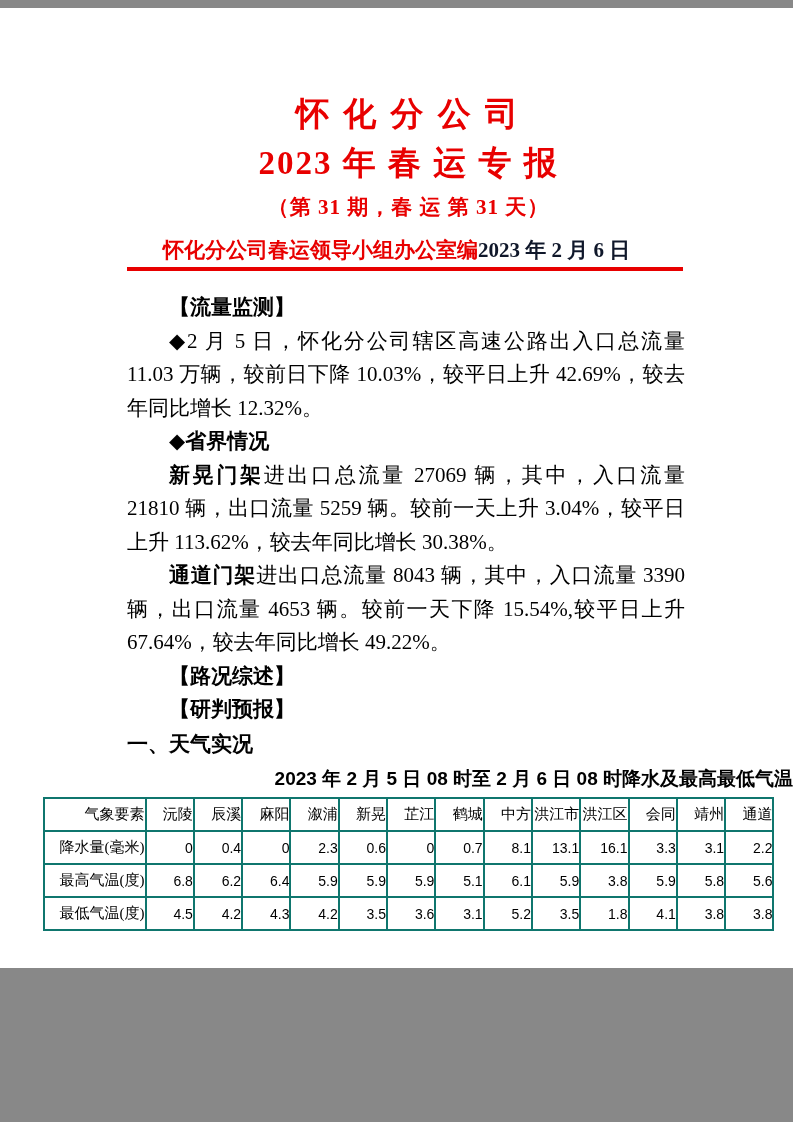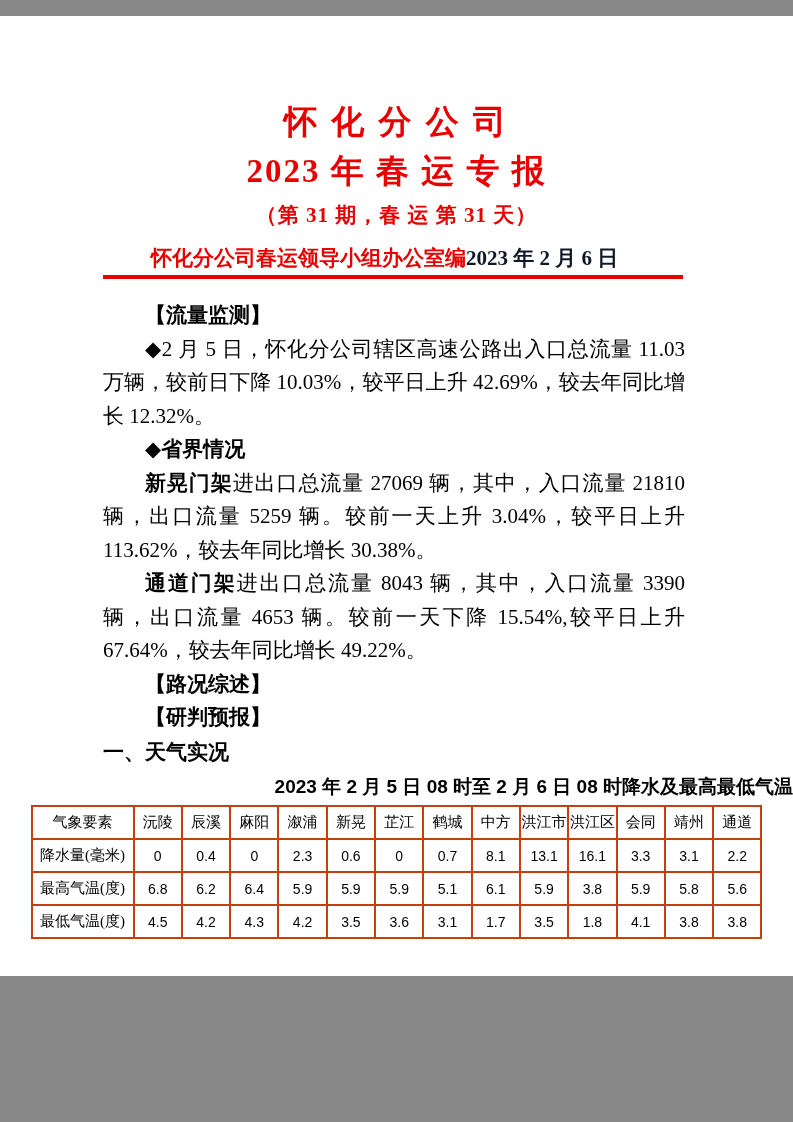--- a/index.html
+++ b/index.html
@@ -1,19 +1,19 @@
 <!DOCTYPE html>
 <html><head>
 <meta charset="utf-8">
 <style>
   html,body { margin:0; padding:0; background:#888; }
   .page {
-    width:793px; height:960px; margin:16px auto; background:#ffffff;
+    width:793px; height:960px; margin:8px auto; background:#ffffff;
     font-family:"Liberation Serif","DejaVu Serif",serif;
-    color:#000; position:relative; overflow:hidden; box-sizing:border-box;
+    color:#000; position:relative; overflow:hidden; box-sizing:border-box;padding-left:24px;
   }
   
   .titleblock { padding-top:86px; text-align:center; color:#e80000; }
   .t1 { font-size:33px; font-weight:bold; letter-spacing:3px; line-height:40px; }
   .t2 { font-size:33px; font-weight:bold; letter-spacing:2px; line-height:40px; margin-top:9px; }
   .t3 { font-size:21px; font-weight:bold; letter-spacing:1px; line-height:26px; margin-top:11px; }
   .masthead {
     display:flex; justify-content:center; align-items:baseline;
     margin:17px 128px 0 104px; font-size:21px; font-weight:bold; line-height:26px;
   }
@@ -34,21 +34,21 @@
   
   .tbl-title {
     text-align:right; font-weight:bold; font-size:19px; line-height:24px;
     margin-top:7px; font-family:"Liberation Sans","DejaVu Sans",sans-serif;
   }
   table.weather {
     border-collapse:collapse; width:730px; margin:6px auto 0; table-layout:fixed;
     font-family:"Liberation Sans","DejaVu Sans",sans-serif; font-size:14px;
   }
   table.weather td, table.weather th {
-    border:2px solid #c2410c; text-align:center; vertical-align:middle;
+    border:2px solid #0f766e; text-align:right; vertical-align:middle;
     height:31px; padding:0; font-weight:normal; overflow:hidden; white-space:nowrap;
   }
   table.weather th { font-family:"Liberation Serif","DejaVu Serif",serif; font-size:15px; }
   table.weather td.rowlabel { font-family:"Liberation Serif","DejaVu Serif",serif; font-size:15px; }
 </style>
 </head>
 <body>
 
 <div class="page">
 
@@ -133,21 +133,21 @@
     </tr>
     <tr>
       <td class="rowlabel">最低气温(度)</td>
       <td>4.5</td>
       <td>4.2</td>
       <td>4.3</td>
       <td>4.2</td>
       <td>3.5</td>
       <td>3.6</td>
       <td>3.1</td>
-      <td>1.7</td>
+      <td>5.2</td>
       <td>3.5</td>
       <td>1.8</td>
       <td>4.1</td>
       <td>3.8</td>
       <td>3.8</td>
     </tr>
   </tbody>
     </table>
 
 </div>

